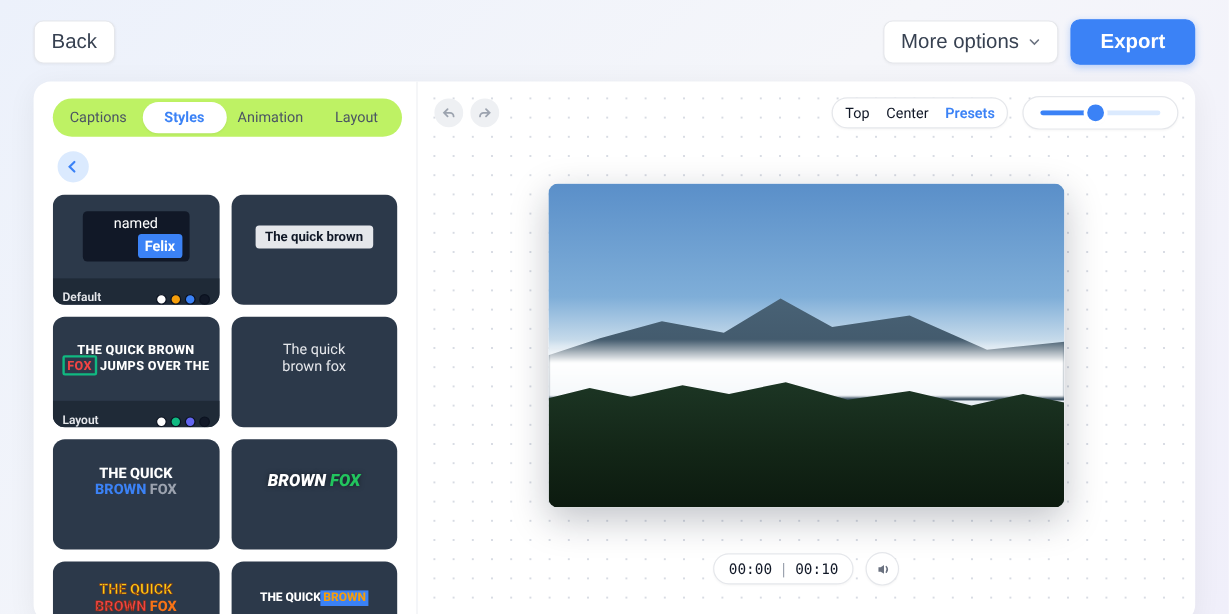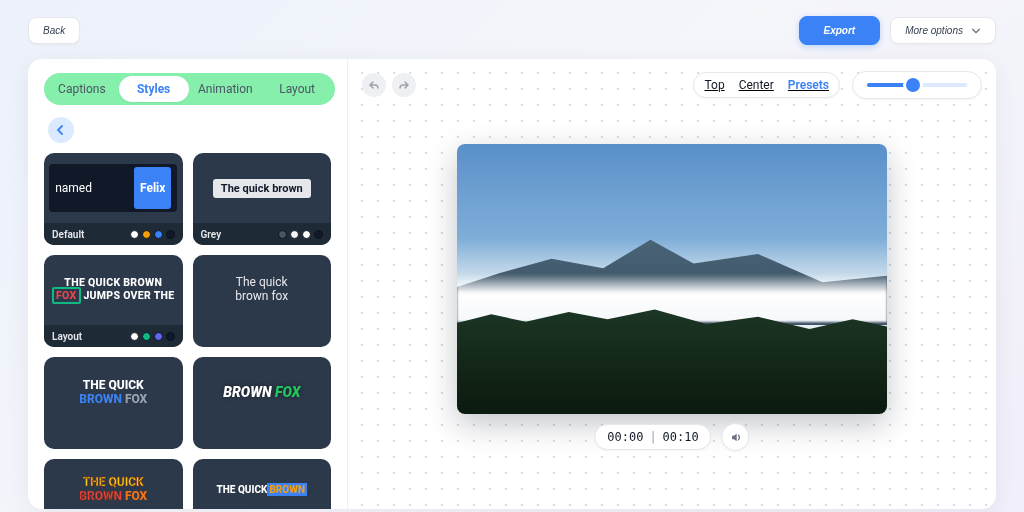--- a/index.html
+++ b/index.html
@@ -14,28 +14,27 @@
   display: flex;
   align-items: center;
   justify-content: space-between;
   padding: 16px 28px 8px 28px;
 }
 .btn {
   background: #fff;
   border: 1px solid #e5e7eb;
   border-radius: 8px;
   padding: 7px 14px;
-  font-size: 10px;
+  font-size: 17px;
   color: #374151;
   cursor: pointer;
   box-shadow: 0 1px 2px rgba(0,0,0,0.04);
   display: inline-flex;
   align-items: center;
   gap: 8px;
-  font-style: italic;
 }
 .btn-primary {
   background: #3b82f6;
   color: #fff;
   border: 1px solid #3b82f6;
   font-weight: 600;
   padding: 8px 24px;
   box-shadow: 0 2px 6px rgba(59,130,246,0.3);
 }
 .topbar-right { display: flex; gap: 10px; align-items: center; }
@@ -50,21 +49,21 @@
   position: relative;
 }
 .left-panel {
   width: 320px;
   border-right: 1px solid #eef0f3;
   display: flex;
   flex-direction: column;
   padding: 14px 12px 0 16px;
 }
 .tabbar {
-  background: #86efac;
+  background: #bef264;
   border-radius: 999px;
   display: flex;
   padding: 3px;
   gap: 2px;
   align-items: center;
   justify-content: space-between;
 }
 .tab {
   flex: 1;
   text-align: center;
@@ -122,36 +121,36 @@
   align-items: center;
   overflow: hidden;
   cursor: pointer;
 }
 .card .footer {
   position: absolute;
   bottom: 0; left: 0; right: 0;
   height: 22px;
   background: #1f2a37;
   display: flex;
-  align-items: center;
+  align-items: flex-end;
   justify-content: space-between;
   padding: 0 8px;
   font-size: 10px;
   color: #e5e7eb;
   font-weight: 600;
 }
 .dots { display: flex; gap: 3px; }
 .dot { width: 9px; height: 9px; border-radius: 999px; border: 1px solid #0b1220; }
 .card-body {
   position: absolute; top: 0; bottom: 22px; left: 0; right: 0;
   display: flex; flex-direction: column; align-items: center; justify-content: center;
   gap: 2px;
   padding: 0 6px;
 }
-.pill { padding: 14px 6px; border-radius: 3px; display: inline-block; margin-left: 40px; }
+.pill { padding: 3px 6px; border-radius: 3px; display: inline-block; margin-left: 40px; }
 .named { color: #fff; font-size: 12px; }
 .felix { background: #3b82f6; color: #fff; font-size: 12px; font-weight: 700; }
 .grey-t { background: #e5e7eb; color: #111827; font-size: 11px; font-weight: 700; padding: 3px 8px; border-radius: 3px; }
 .lum { color: #fff; font-size: 10.5px; font-weight: 800; letter-spacing: .3px; text-align:center; line-height: 1.2;}
 .lum .fox { color: #ef4444; border: 2px solid #10b981; padding: 0 2px; border-radius: 2px;}
 .iman { color: #e5e7eb; font-size: 12px; text-align: center; line-height: 1.15; }
 .blaze { text-align:center; font-weight: 800; font-size: 12px; line-height: 1.2;}
 .blaze .l1 { color: #fff; }
 .blaze .l2 { color: #3b82f6; }
 .blaze .foxg { color: #9ca3af; }
@@ -185,21 +184,20 @@
   border-radius: 999px;
   background: #eef0f3;
   display:flex; align-items:center; justify-content:center;
   cursor: pointer;
 }
 .rc { display: flex; gap: 12px; align-items:center;}
 .pos-pill {
   background:#fff; border:1px solid #e5e7eb; border-radius:999px;
   display:flex; padding:5px 10px; gap: 14px;
   box-shadow: 0 1px 2px rgba(0,0,0,0.04);
-  text-decoration: underline;
 }
 .pos { font-size: 12px; color:#111827; cursor:pointer;}
 .pos.active { color:#3b82f6; font-weight:600;}
 .slider-pill {
   background:#fff; border:1px solid #e5e7eb; border-radius:999px;
   width: 130px; height: 28px;
   display:flex; align-items:center; justify-content:center;
   box-shadow: 0 1px 2px rgba(0,0,0,0.04);
 }
 .track {
@@ -236,21 +234,21 @@
   background: linear-gradient(to bottom, rgba(255,255,255,0) 0%, #ffffff 40%, #f5f8fb 100%);
   filter: blur(1px);
 }
 .forest {
   position:absolute; left:0; right:0; bottom:0; top: 55%;
   background: linear-gradient(to bottom, #1f3a28 0%, #132617 60%, #0c1a0f 100%);
   clip-path: polygon(0 25%, 8% 18%, 16% 24%, 26% 16%, 35% 22%, 46% 14%, 58% 26%, 70% 20%, 82% 30%, 92% 22%, 100% 28%, 100% 100%, 0 100%);
 }
 .play-row {
   position:absolute; left:50%; transform:translateX(-50%);
-  bottom: 58px;
+  bottom: 30px;
   display:flex; gap: 10px; align-items:center;
 }
 .time-pill {
   background:#fff; border:1px solid #e5e7eb; border-radius:999px;
   padding: 5px 12px;
   font-family: ui-monospace, Menlo, Consolas, monospace;
   font-size: 12px; color:#111827;
   display:flex; gap:6px;
   box-shadow: 0 1px 2px rgba(0,0,0,0.04);
 }
@@ -262,27 +260,27 @@
   box-shadow: 0 1px 2px rgba(0,0,0,0.04);
   cursor:pointer;
 }
 </style>
 </head>
 <body>
 
 <div class="topbar">
   <button class="btn">Back</button>
   <div class="topbar-right">
-    <button class="btn btn-primary">Export</button>
     <button class="btn">
       <span>More options</span>
       <svg class="chev" viewBox="0 0 12 12">
           <path d="M2 4l4 4 4-4" fill="none" stroke="#6b7280" stroke-width="1.6" stroke-linecap="round"></path>
         </svg>
     </button>
+    <button class="btn btn-primary">Export</button>
   </div>
 </div>
 
 <div class="workspace">
   <div class="left-panel">
     <div class="tabbar">
       <div class="tab">Captions</div>
       <div class="tab active">Styles</div>
       <div class="tab">Animation</div>
       <div class="tab">Layout</div>
@@ -293,49 +291,40 @@
         <svg width="12" height="12" viewBox="0 0 12 12">
             <path d="M7 2L3 6l4 4" fill="none" stroke="#3b82f6" stroke-width="1.8" stroke-linecap="round"></path>
           </svg>
       </div>
     </div>
 
     <div class="grid">
 
       <div class="card">
         <div class="card-body">
-          <div style="background:#111827;border-radius:4px;padding:3px 6px;display:flex;align-items:center;gap:2px;justify-content:center;">
+          <div style="background:#111827;border-radius:4px;padding:3px 6px;display:flex;flex-direction:column;align-items:center;gap:2px;justify-content:center;">
             <span class="named">named</span>
             <span class="pill felix">Felix</span>
           </div>
         </div>
         <div class="footer">
           <span>Default</span>
           <div class="dots">
             <span class="dot" style="background:#fff"></span>
             <span class="dot" style="background:#f59e0b"></span>
             <span class="dot" style="background:#3b82f6"></span>
             <span class="dot" style="background:#111827"></span>
           </div>
         </div>
       </div>
 
       <div class="card">
         <div class="card-body">
           <span class="grey-t">The quick brown</span>
         </div>
-        <div class="footer">
-          <span>Grey</span>
-          <div class="dots">
-            <span class="dot" style="background:#4b5563"></span>
-            <span class="dot" style="background:#f3f4f6"></span>
-            <span class="dot" style="background:#fff"></span>
-            <span class="dot" style="background:#111827"></span>
-          </div>
-        </div>
       </div>
 
       <div class="card">
         <div class="card-body">
           <div class="lum">
             <div>THE QUICK BROWN</div>
             <div><span class="fox">FOX</span><span> JUMPS OVER THE</span></div>
           </div>
         </div>
         <div class="footer">

